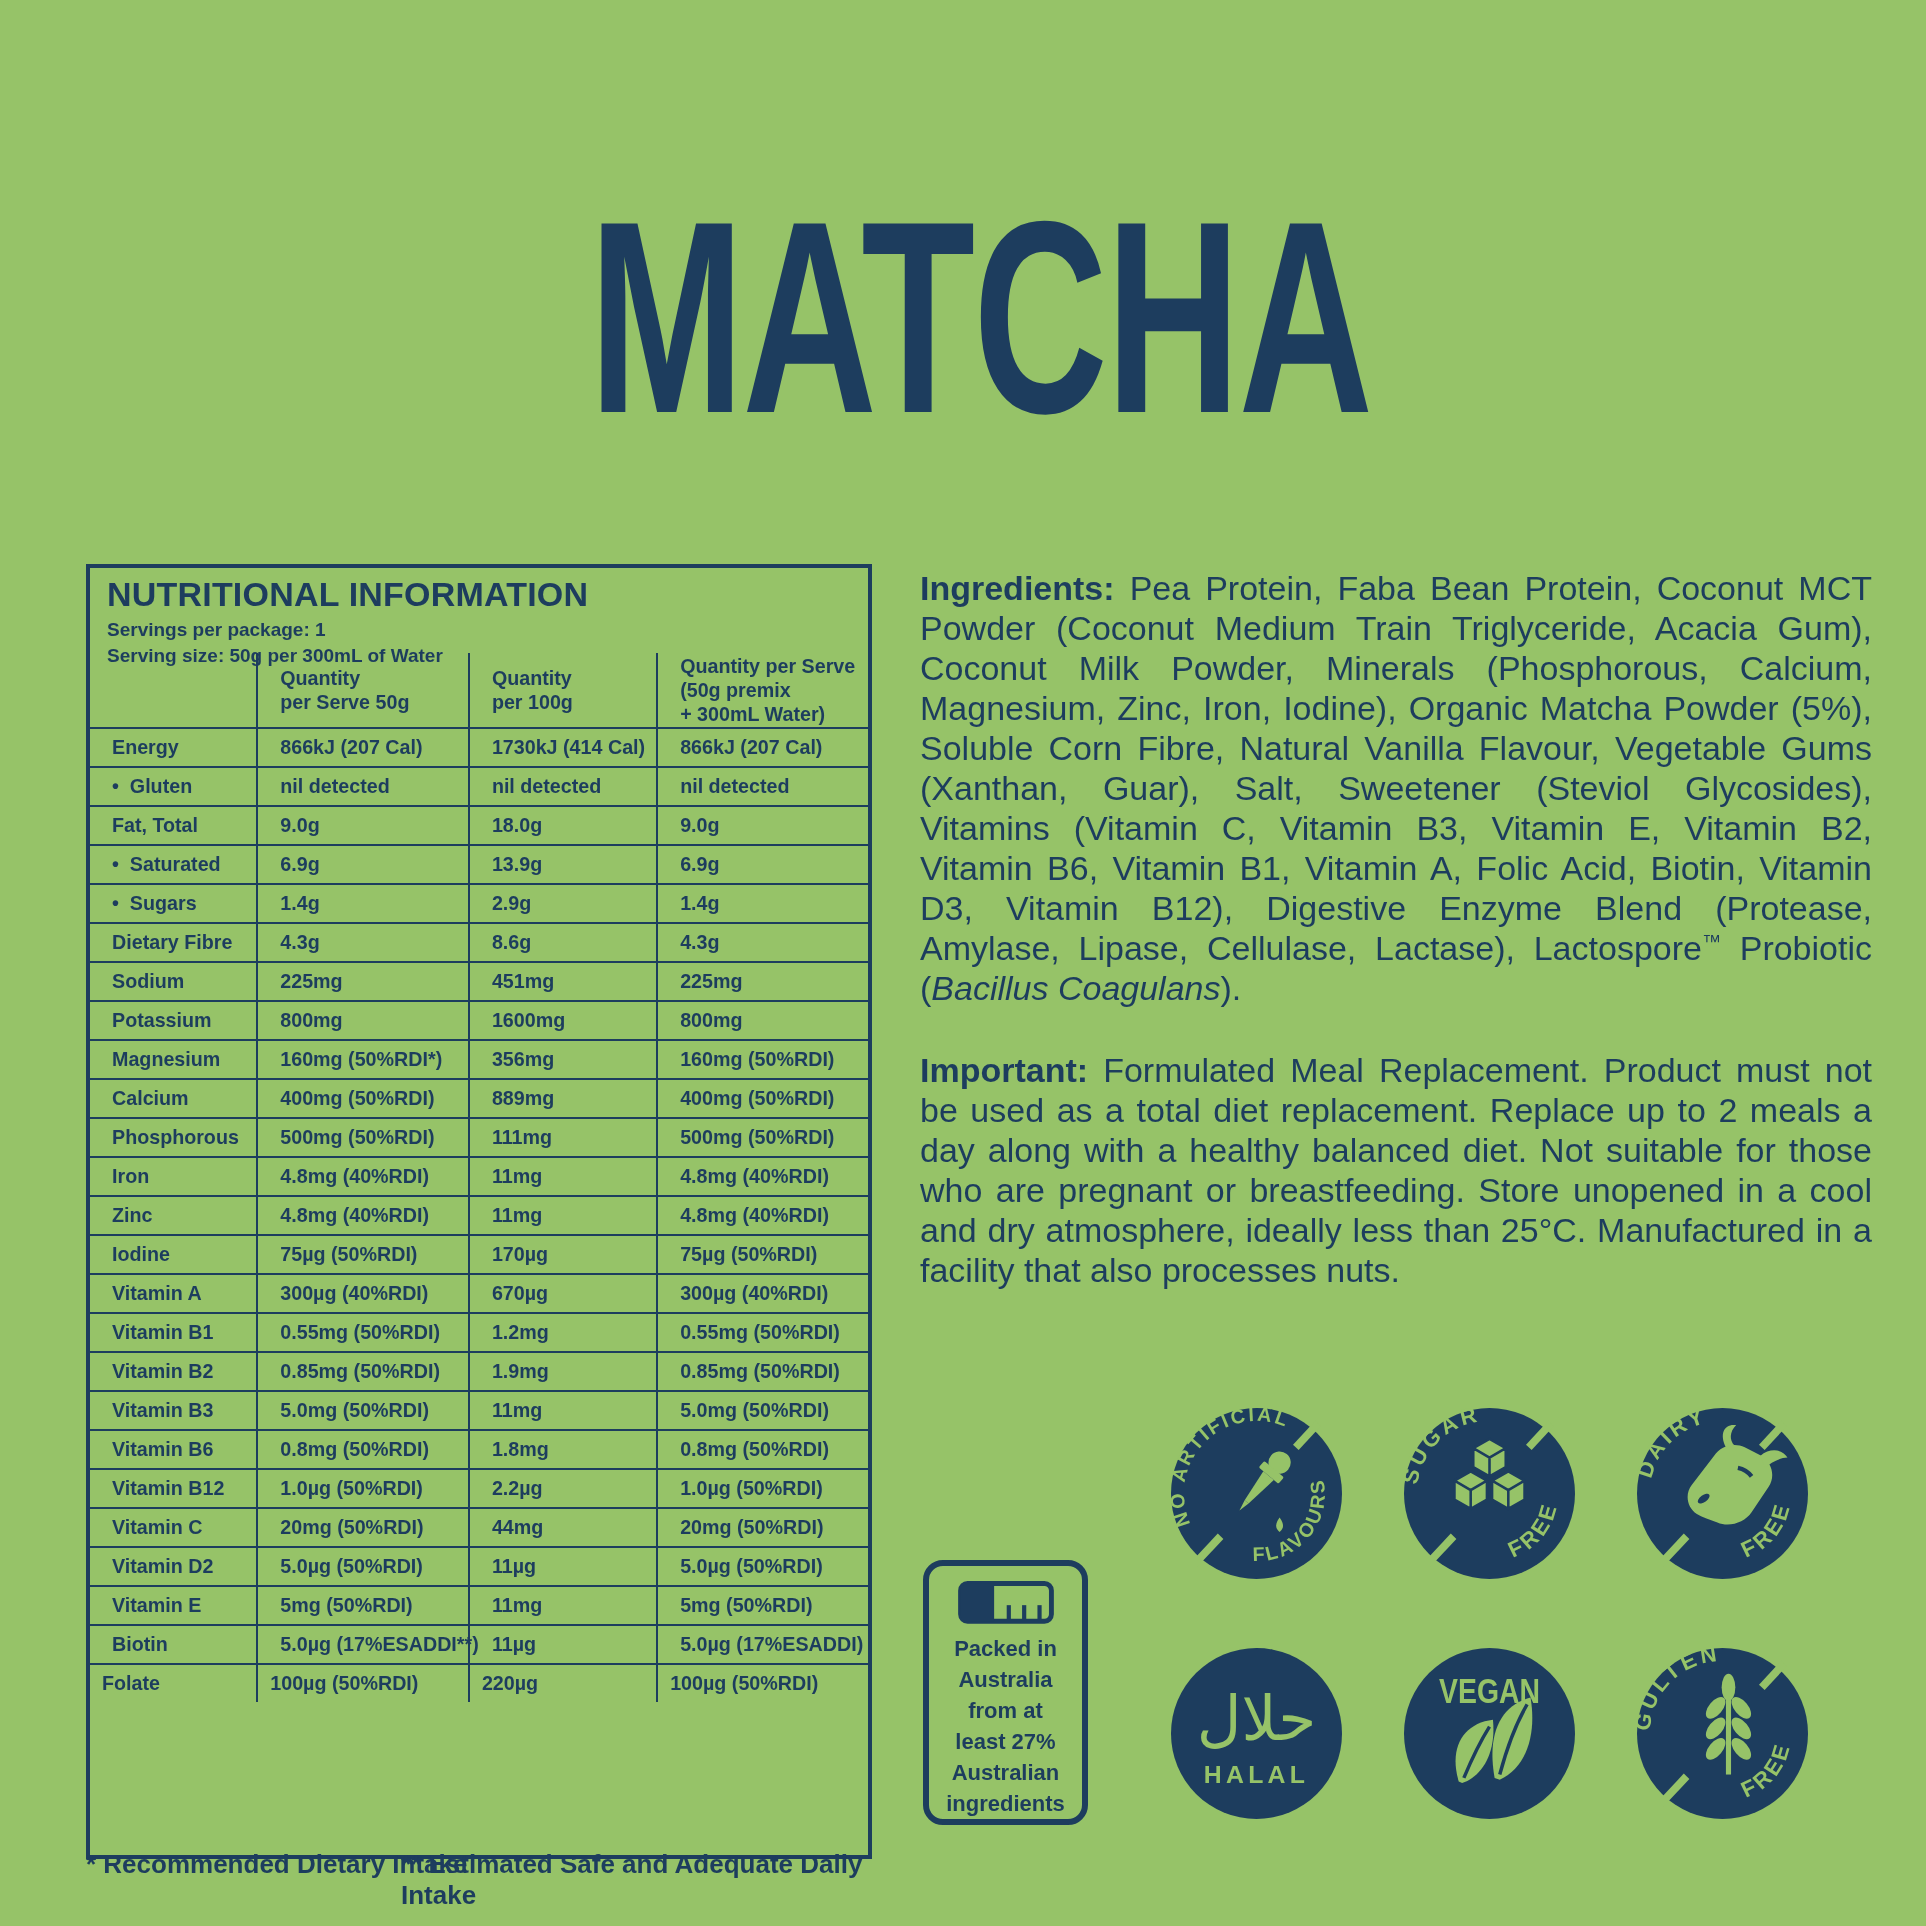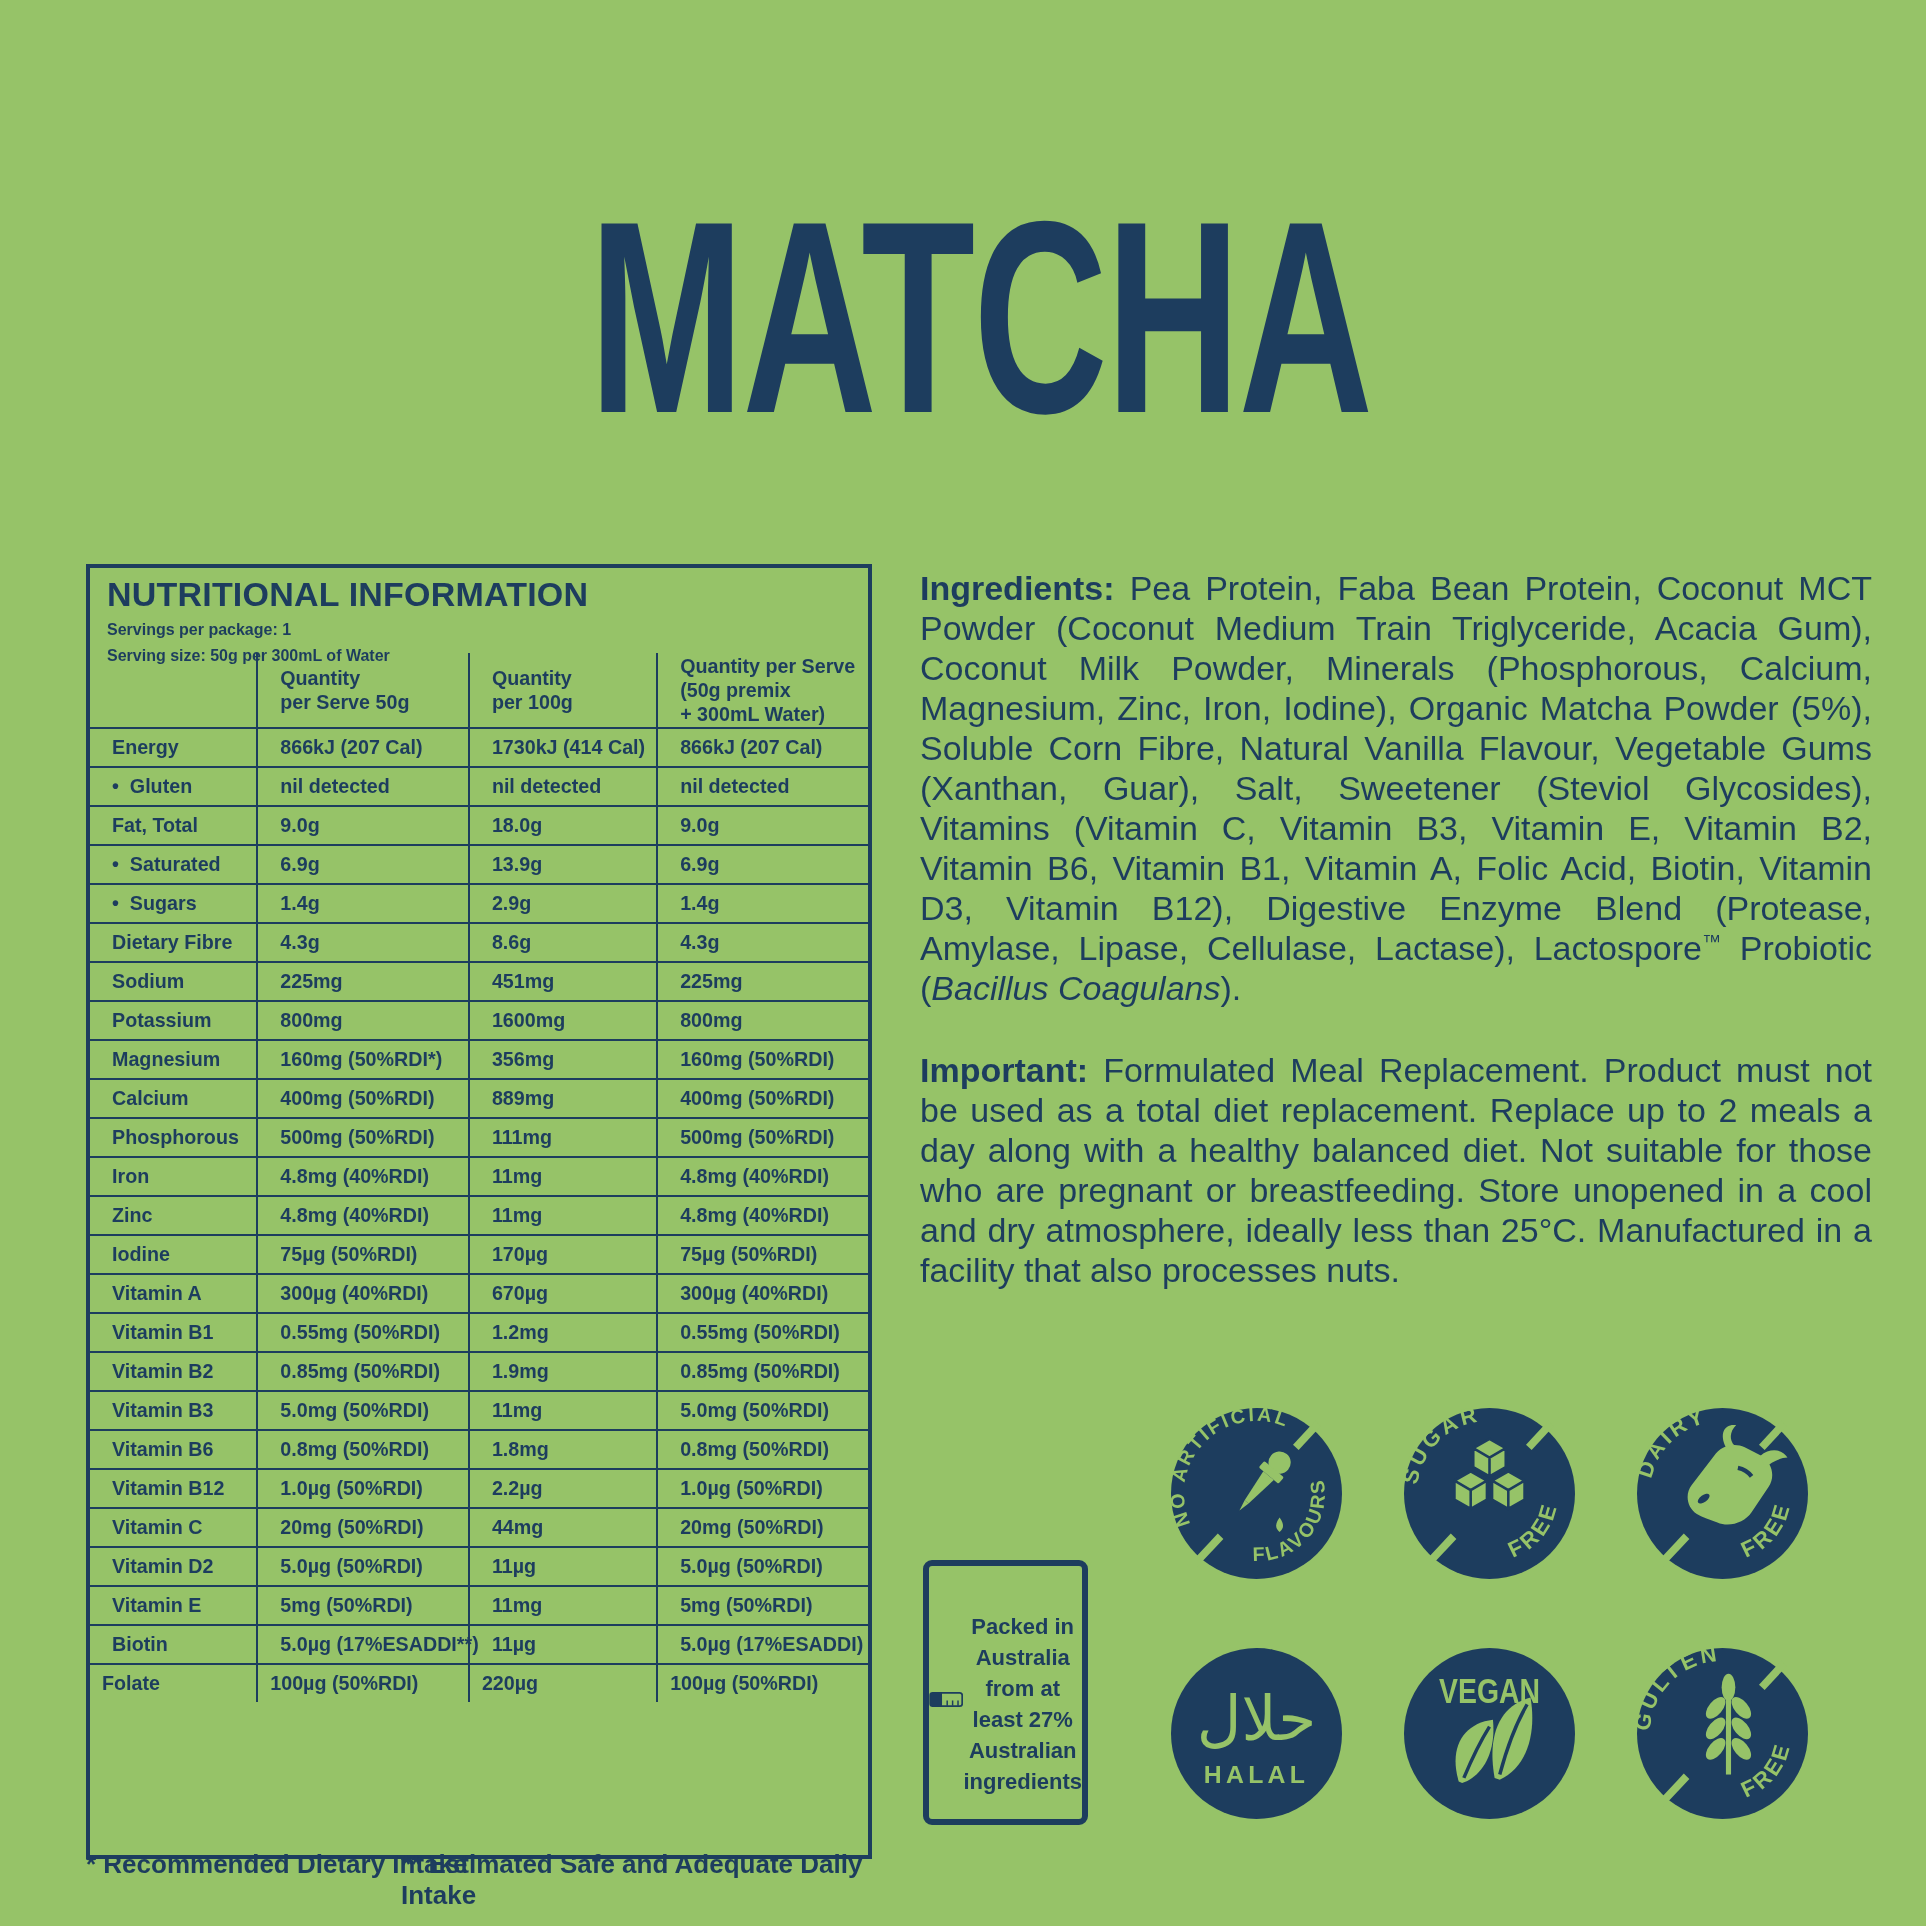--- a/index.html
+++ b/index.html
@@ -19,21 +19,21 @@
   }
   .title span{display:inline-block;transform:scaleX(0.68);transform-origin:center;}
 
   
   .panel{
     position:absolute;left:86px;top:542px;width:786px;height:1295px;
     border:4.3px solid var(--navy);box-sizing:border-box;margin-top:22px;
   }
   .panel-head{height:85px;padding:8.6px 12px 0 17px;box-sizing:border-box;}
   .panel-head h2{margin:0 0 6px 0;font-size:34px;font-weight:700;letter-spacing:0.2px;line-height:1.0;}
-  .panel-head .srv{font-size:16px;font-weight:700;line-height:26px;}
+  .panel-head .srv{font-size:19px;font-weight:700;line-height:26px;}
   table.nut{width:100%;border-collapse:collapse;table-layout:fixed;}
   table.nut th,table.nut td{
     border:2.6px solid var(--navy);font-size:19.7px;font-weight:700;
     padding:0 3.4px 0 22px;text-align:left;vertical-align:middle;color:var(--navy);
     white-space:pre-line;overflow:visible;
   }
   table.nut thead th{height:74px;line-height:24px;}
   table.nut tbody td{height:37px;white-space:pre;}
   table.nut tr>*:first-child{border-left:none;}
   table.nut tr>*:last-child{border-right:none;}
@@ -49,22 +49,22 @@
     font-size:34px;line-height:40px;text-align:justify;color:var(--navy);
   }
   .para b{font-weight:700;}
   .para sup{font-size:19px;line-height:0;}
   #ingredients{top:534px;}
   #important{top:1016px;}
 
   
   .packed{
     position:absolute;left:923px;top:1560px;width:165px;height:265px;
-    border:6px solid var(--navy);border-radius:9px;box-sizing:border-box;
-    display:flex;flex-direction:row;align-items:center;padding-top:13.7px;
+    border:6px solid var(--navy);border-radius:20px;box-sizing:border-box;
+    display:flex;flex-direction:column;align-items:center;padding-top:13.7px;
   }
   .packed .ptext{
     margin-top:8.6px;font-size:22px;font-weight:700;line-height:31px;
     text-align:center;white-space:pre-line;color:var(--navy);
   }
 
   
   .badge{position:absolute;width:171px;height:171px;}
   #b-flavours{left:1171px;top:1408px;}
   #b-sugar   {left:1404px;top:1408px;}

